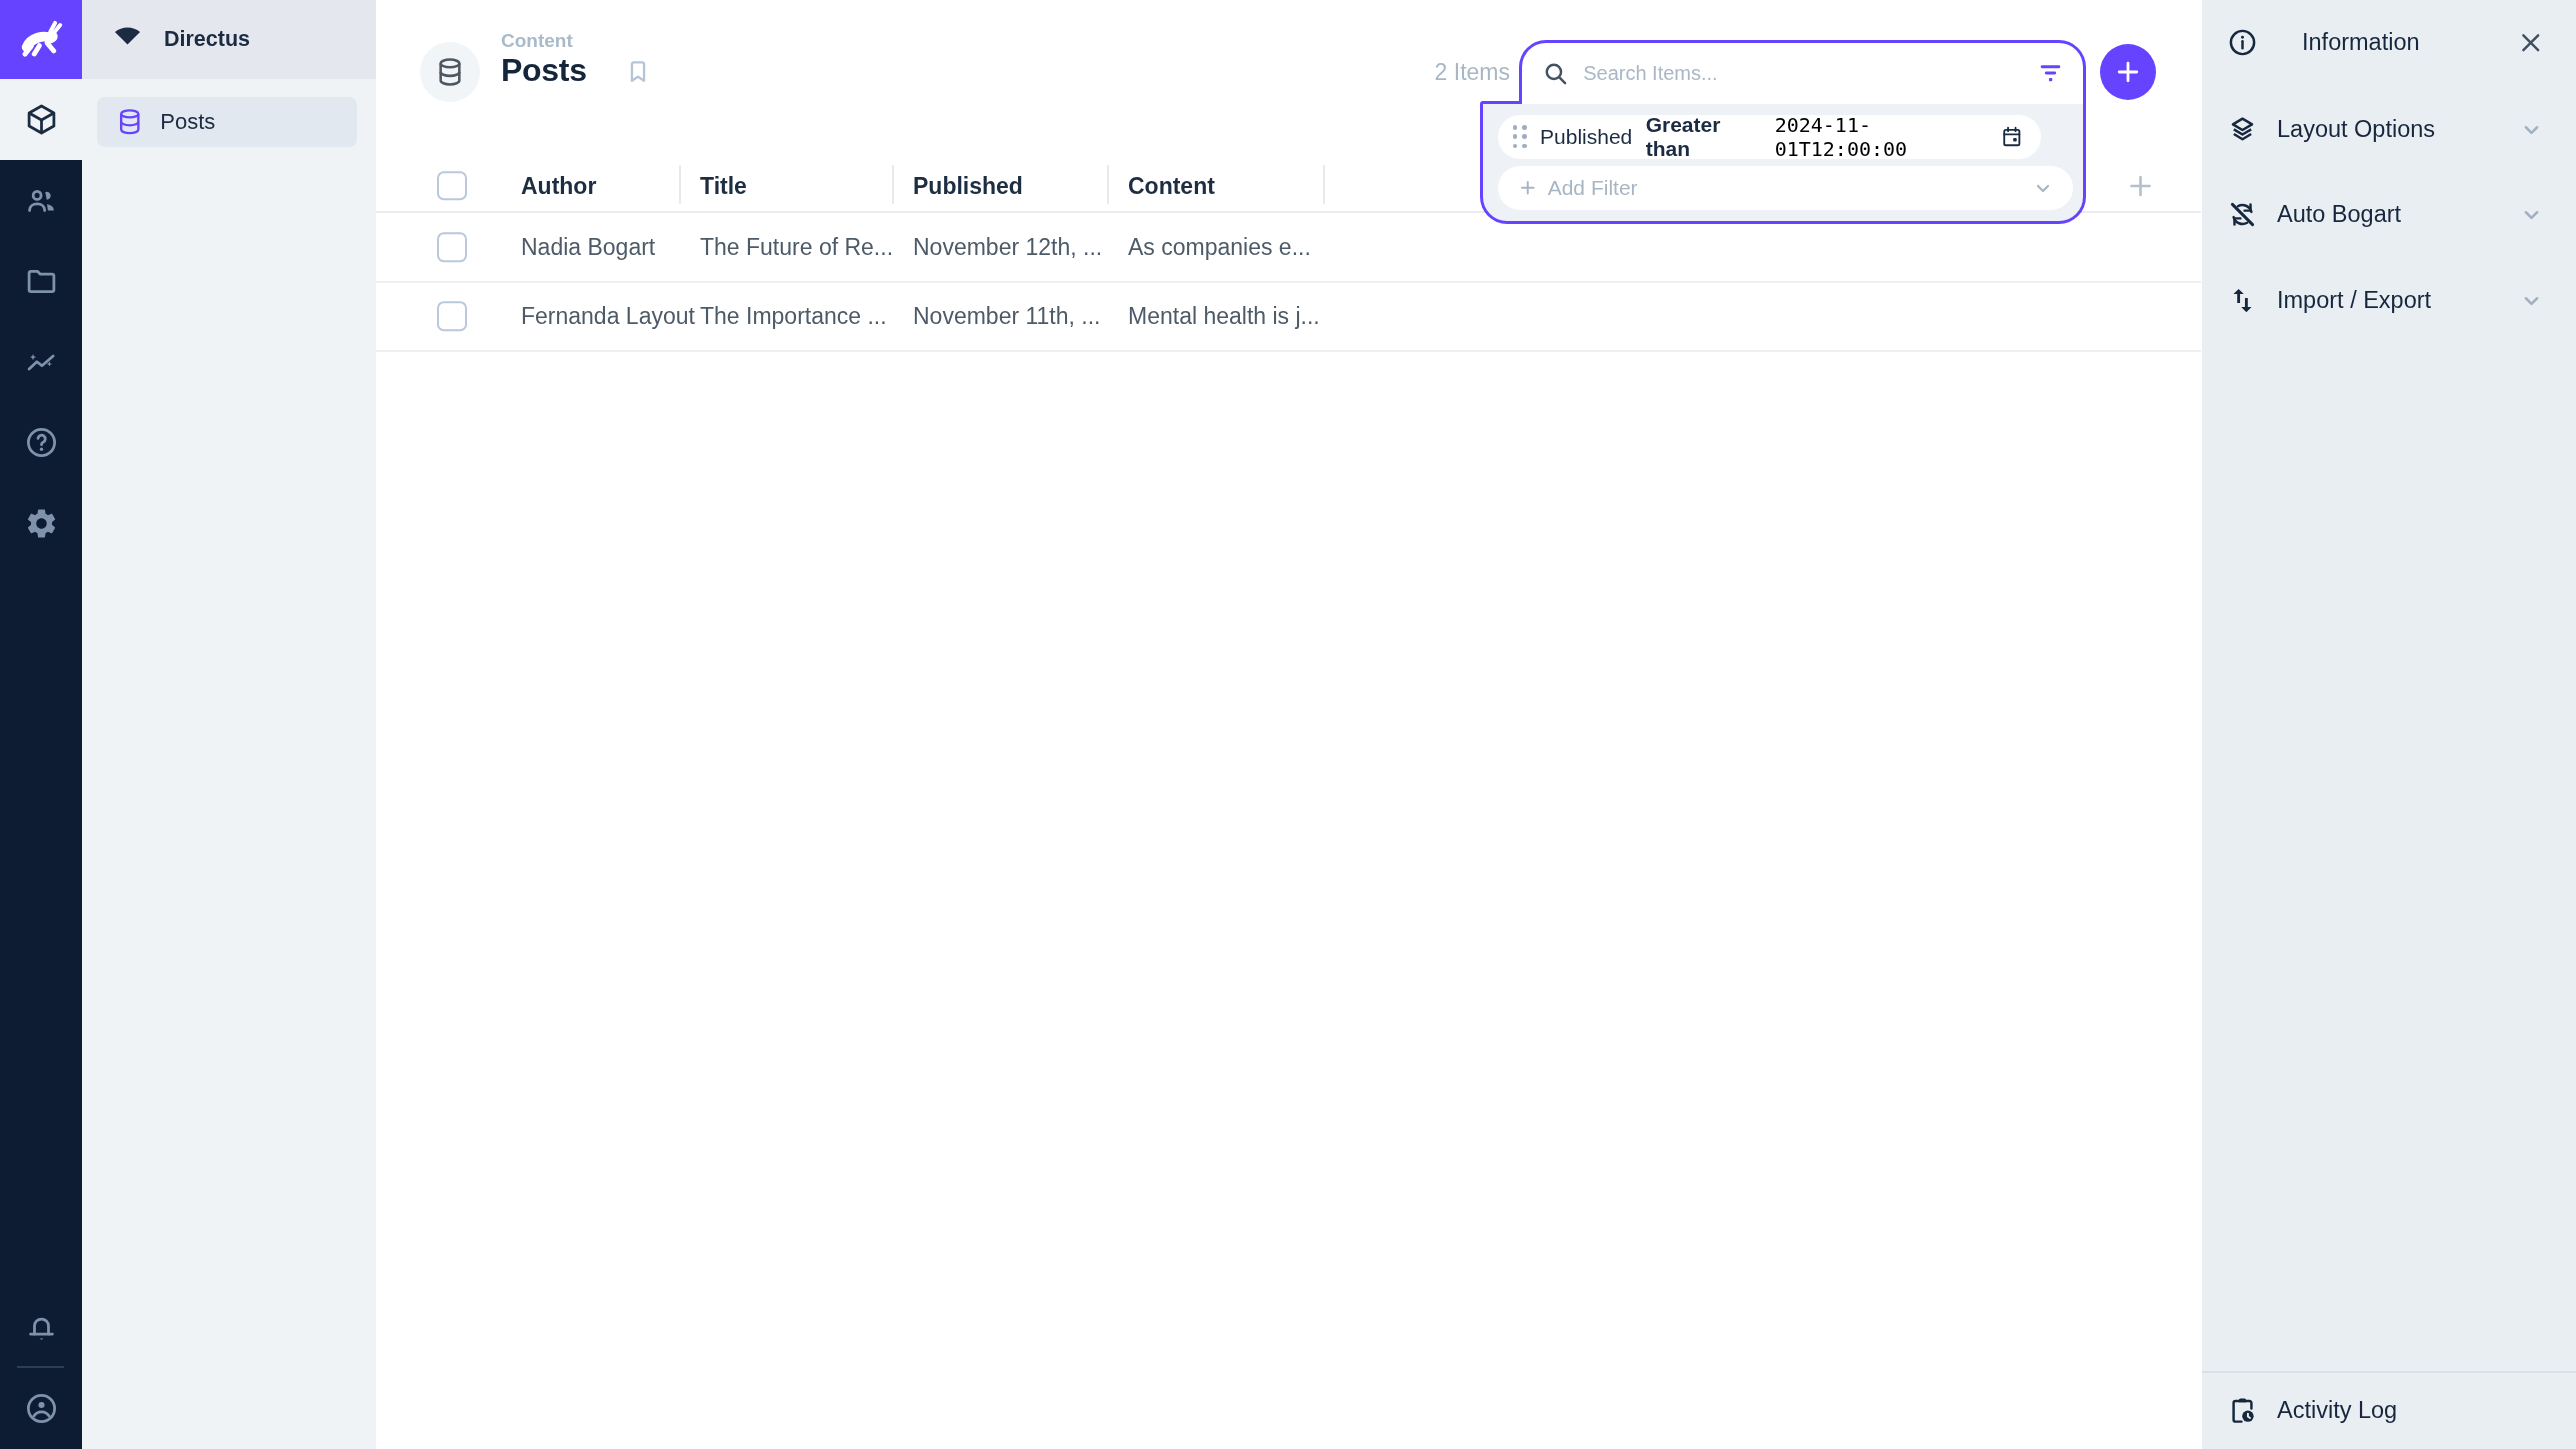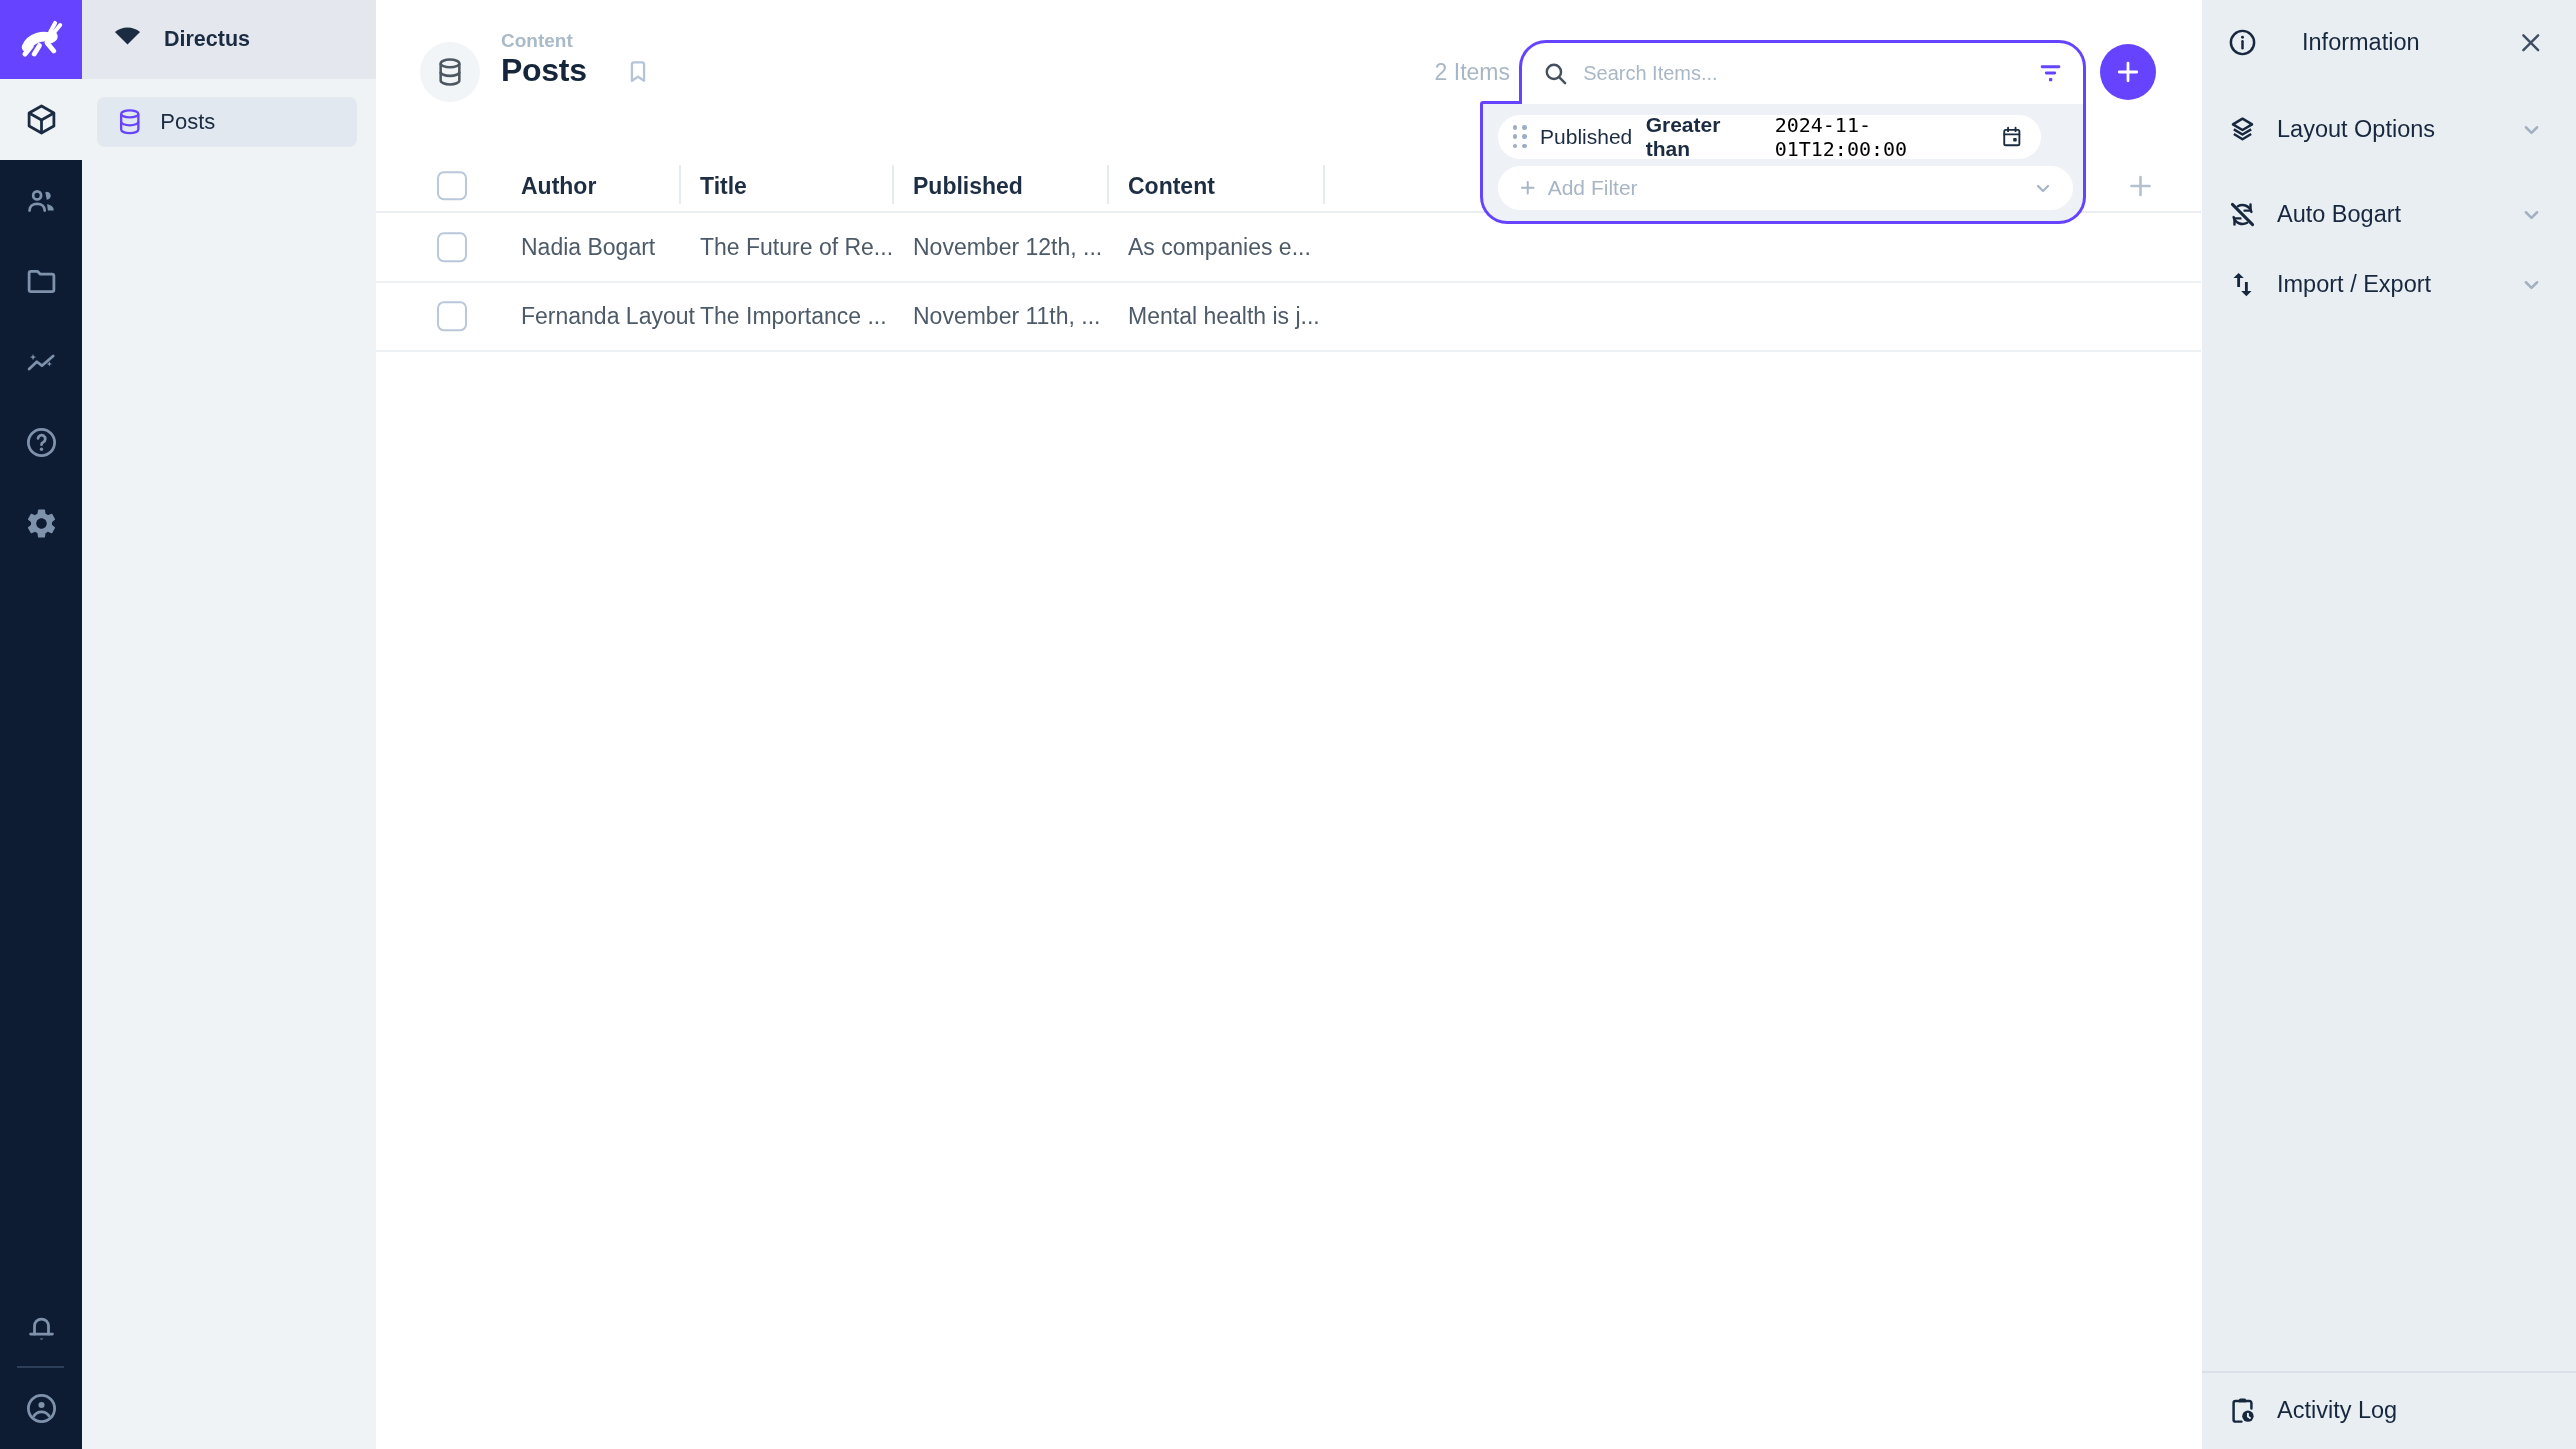--- a/index.html
+++ b/index.html
@@ -86,21 +86,21 @@
 
   
   .drawer{position:absolute;left:2202px;top:0;width:374px;height:1449px;background:#e9eef3;}
   .drawer-row{position:absolute;left:0;width:374px;height:64px;display:flex;align-items:center;
     gap:19px;padding:0 31px 0 25px;box-sizing:border-box;color:#17273d;}
   .drawer-row svg.ic{width:31px;height:31px;flex:0 0 auto;}
   .drawer-label{font-size:23.5px;font-weight:500;}
   .drawer-ctl{margin-left:auto;display:flex;align-items:center;}
   .ctl-x{color:#3f4e63;width:29.5px;height:29.5px;}
   .ctl-chev{color:#a2b0c0;width:27px;height:27px;}
-  .dr0{top:10.7px;gap:44px;} .dr1{top:97px;} .dr2{top:182px;} .dr3{top:252px;}
+  .dr0{top:10.7px;gap:44px;} .dr1{top:97px;} .dr2{top:182px;} .dr3{top:268px;}
   .activity{position:absolute;left:0;top:1371px;width:374px;height:76px;border-top:2px solid #d9e0e8;
     display:flex;align-items:center;gap:19px;padding-left:25px;box-sizing:border-box;color:#17273d;}
   .activity svg{width:31px;height:31px;}
 </style>
 </head>
 <body>
 
 <div class="app">
 
   <div class="module-bar">

